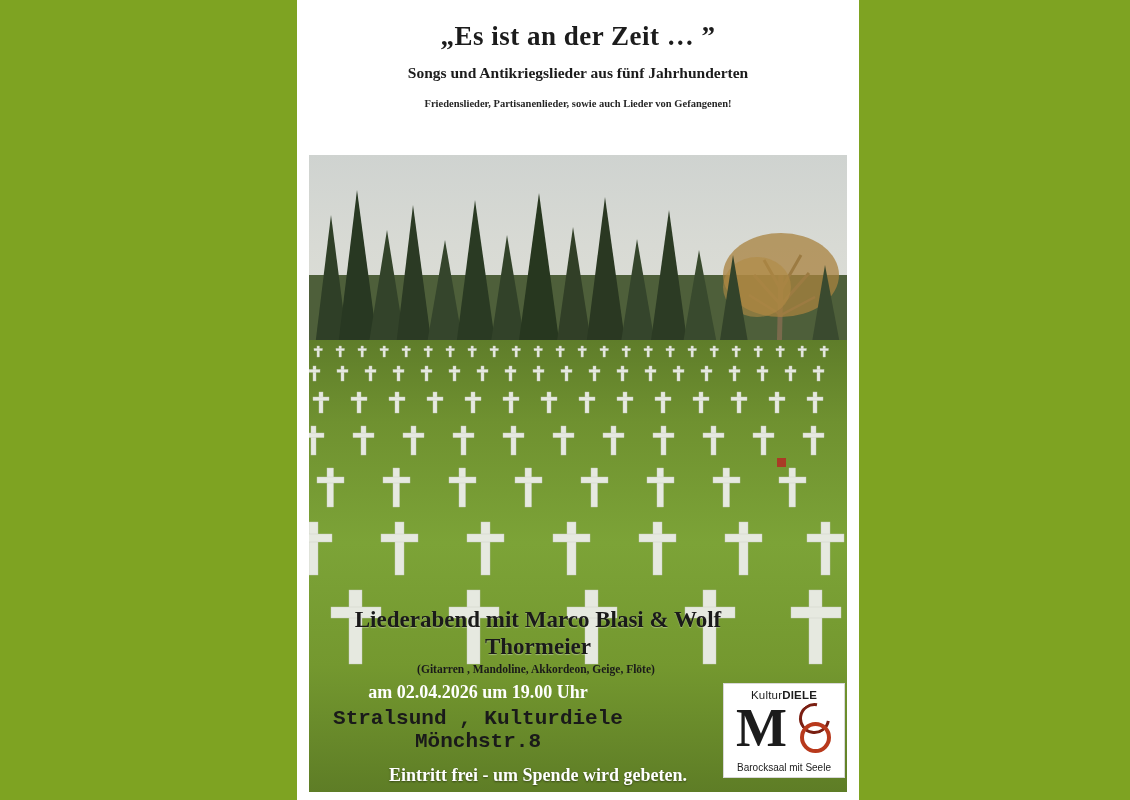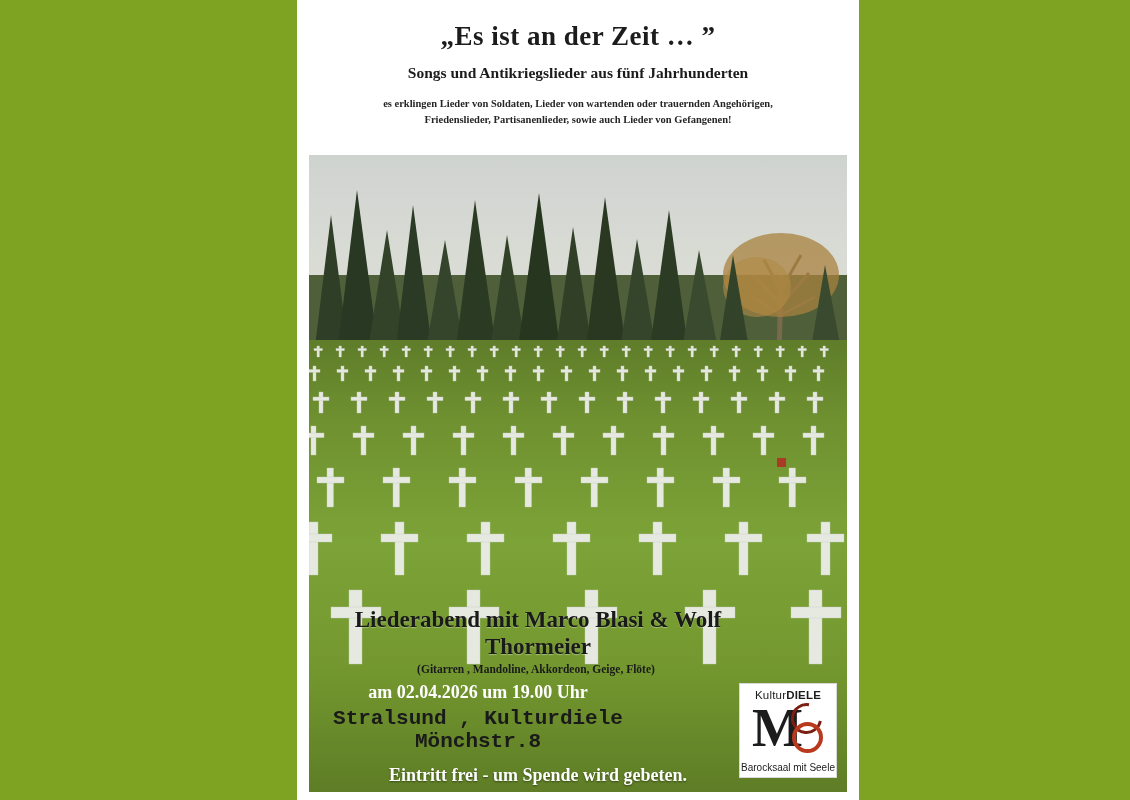--- a/index.html
+++ b/index.html
@@ -160,23 +160,23 @@
     font-family: "Liberation Serif", serif;
     font-weight: bold;
     font-size: 18px;
     color: #ffffff;
     margin: 0;
     text-shadow: 0 1px 2px rgba(0,0,0,0.45);
   }
   
   .logo {
     position: absolute;
-    right: 10px;
+    right: 2px;
     bottom: 14px;
-    width: 98px;
+    width: 122px;
     height: 95px;
     background: #ffffff;
     border: 1px solid #d8d8d8;
     box-sizing: border-box;
     text-align: center;
     font-family: "Liberation Sans", sans-serif;
   }
   .logo-top {
     margin-top: 5px;
     font-size: 11.5px;
@@ -231,21 +231,20 @@
 
 <div class="stage">
 
   <div class="poster">
     <div class="poster-inner">
 
       <div class="header-block">
         <div class="poster-title">„Es ist an der Zeit … ”</div>
         <div class="poster-subtitle">Songs und Antikriegslieder aus fünf Jahrhunderten</div>
         <div class="poster-desc">
-          <div>es erklingen Lieder von Soldaten, Lieder von wartenden oder trauernden Angehörigen,</div>
           <div>Friedenslieder, Partisanenlieder, sowie auch Lieder von Gefangenen!</div>
         </div>
       </div>
 
       <div class="photo">
         <div class="sky"></div>
 
         <svg class="treeline" viewBox="0 0 538 215" preserveAspectRatio="none">
 
           <rect x="0" y="120" width="538" height="95" fill="#4e5f3a"></rect>

